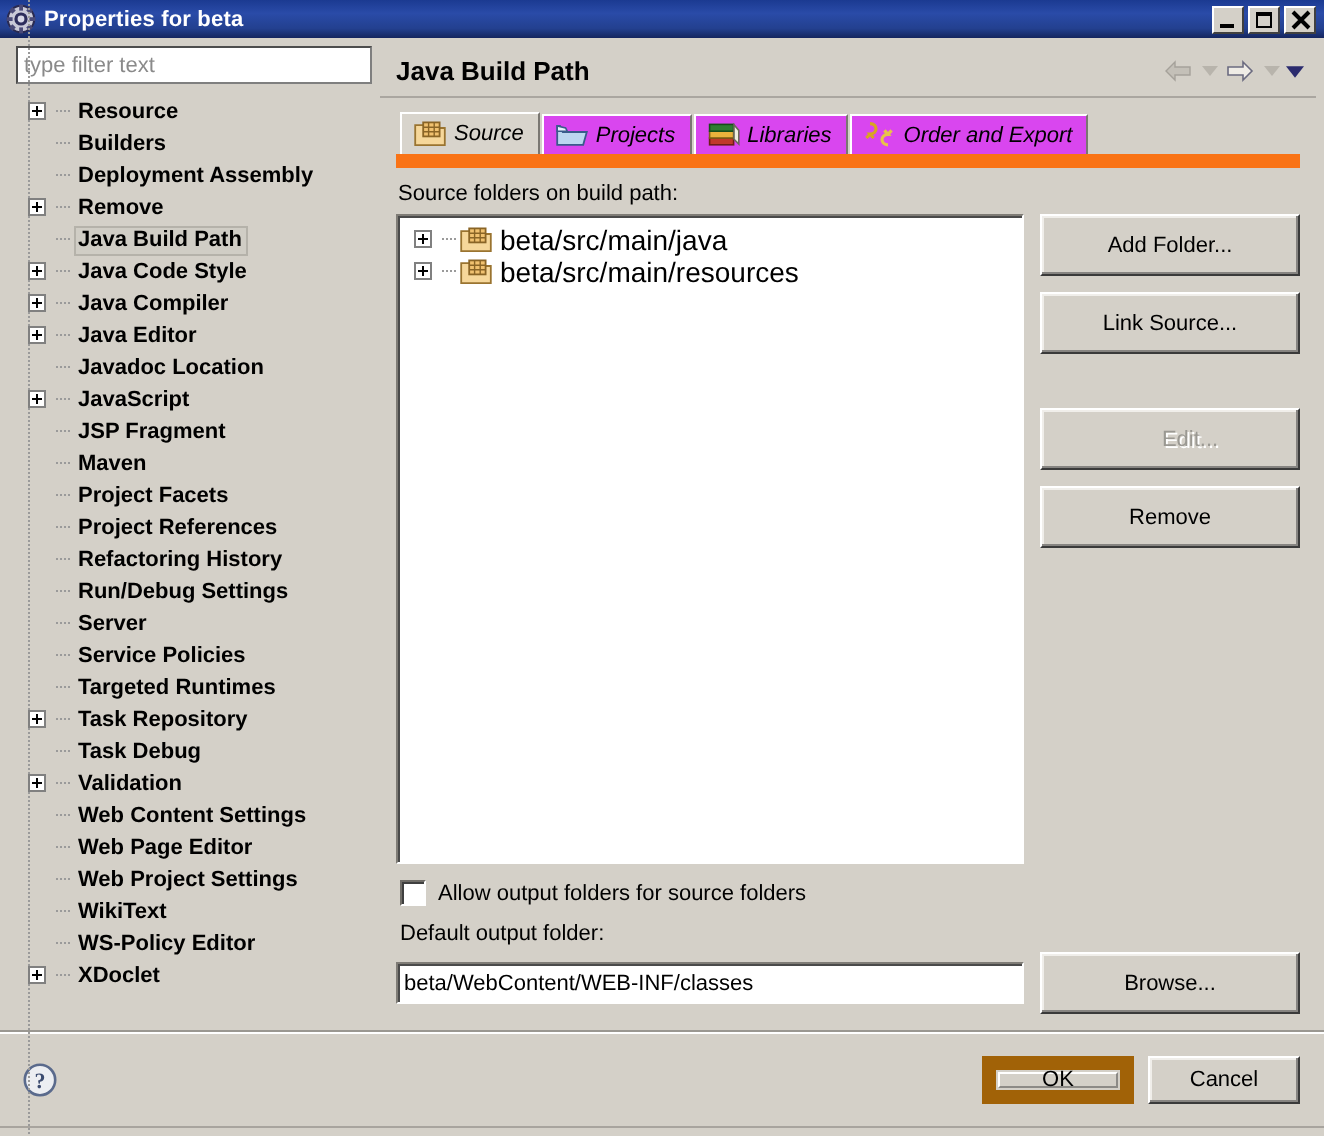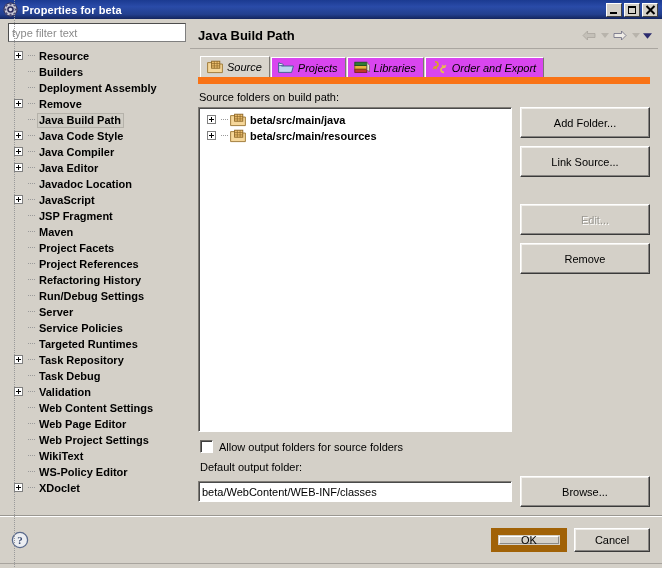--- a/index.html
+++ b/index.html
@@ -283,21 +283,21 @@
   }
   .list-item {
     height: 16px;
     display: flex;
     align-items: center;
     white-space: nowrap;
     position: relative;
   }
   .list-item .tree-knob .plus { background: #fff; }
   .pkg-icon { width: 17px; height: 14px; flex: 0 0 auto; margin-right: 3px; position: relative; }
-  .list-label { font-size: 11px; color: #000; font-weight: bold; }
+  .list-label { font-size: 14px; color: #000; }
 
   .btn-col {
     width: 130px;
     flex: 0 0 auto;
     display: flex;
     flex-direction: column;
     gap: 8px;
   }
   .btn {
     height: 31px;

